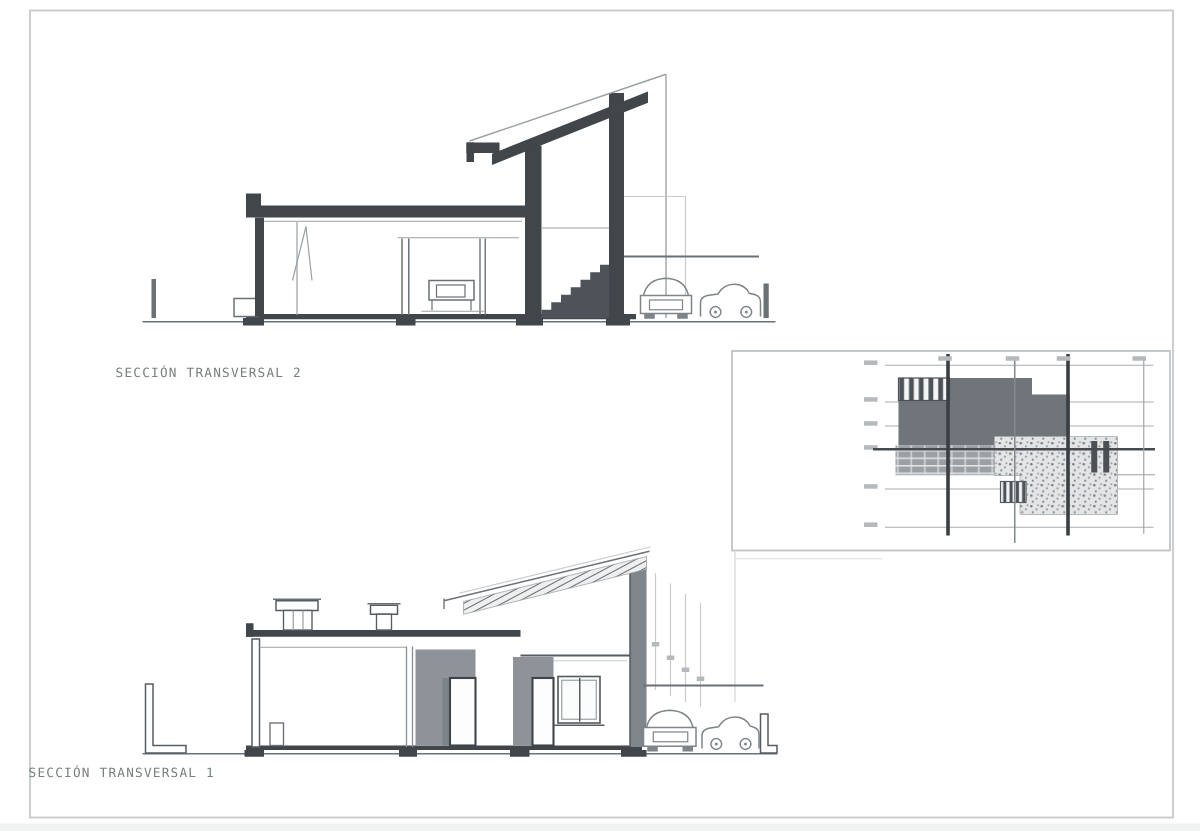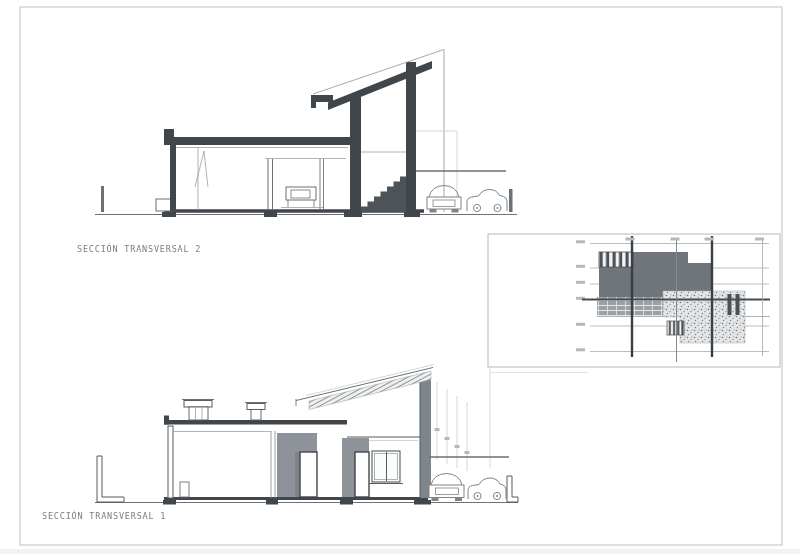--- a/index.html
+++ b/index.html
@@ -14,21 +14,21 @@
   .drawing-label{
     position:absolute;
     font-family:"DejaVu Sans Mono","Liberation Mono",monospace;
     font-size:8.5px;
     letter-spacing:0.8px;
     color:#77827c;
     white-space:nowrap;
     user-select:none;
   }
   .label-top{left:77px;top:244px;}
-  .label-bottom{left:19px;top:511px;padding-left:23px;}
+  .label-bottom{left:19px;top:511px;}
 </style>
 </head>
 <body>
 
 <div class="sheet">
 
 <svg width="800" height="560" viewBox="0 0 800 560">
   <defs>
     <pattern id="hatch" patternUnits="userSpaceOnUse" width="4" height="4" patternTransform="rotate(62)">
       <rect width="4" height="4" fill="#eef0f0"></rect>

